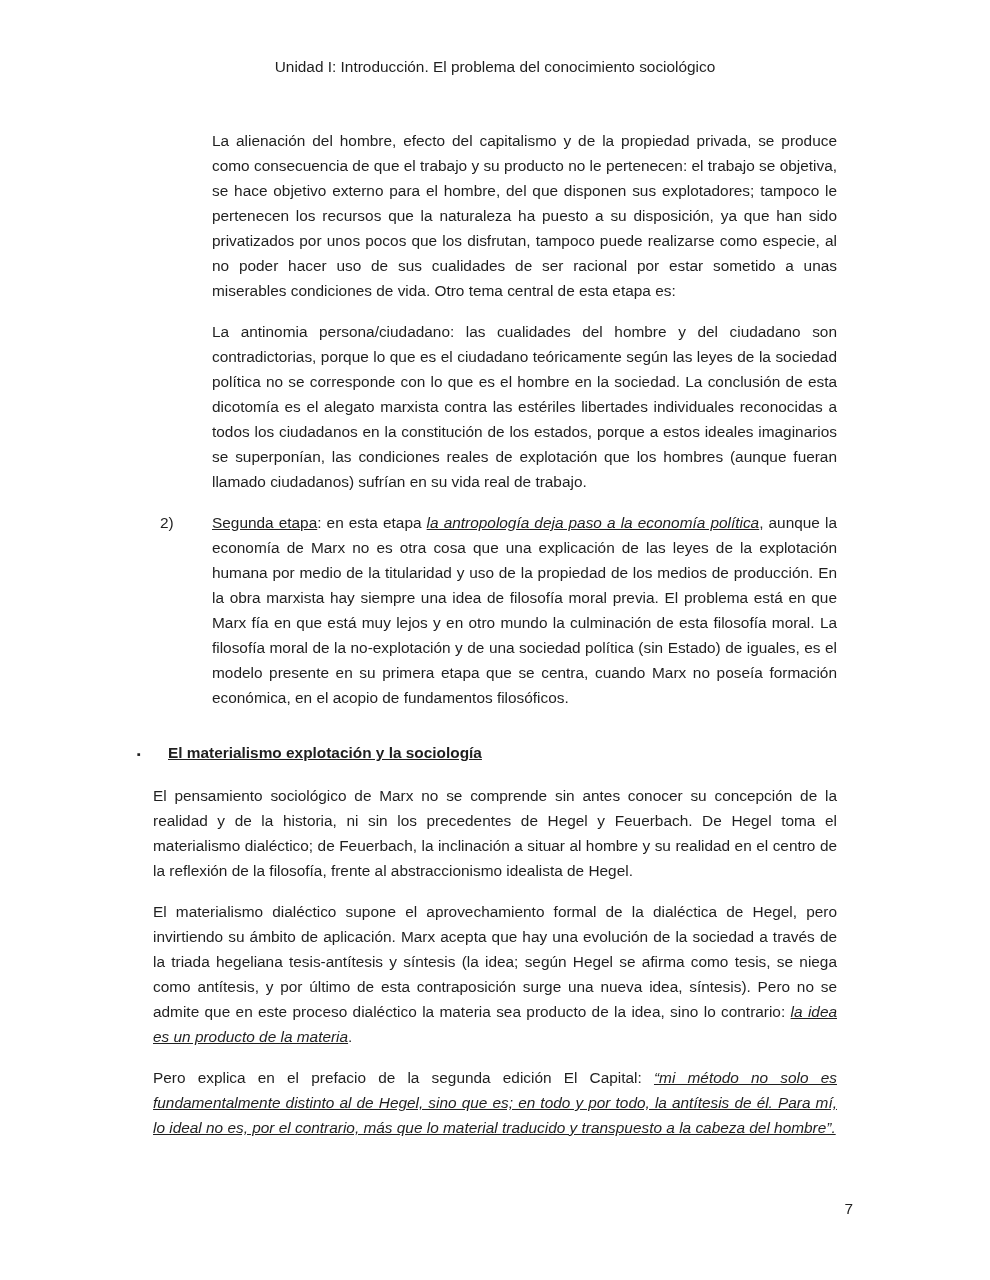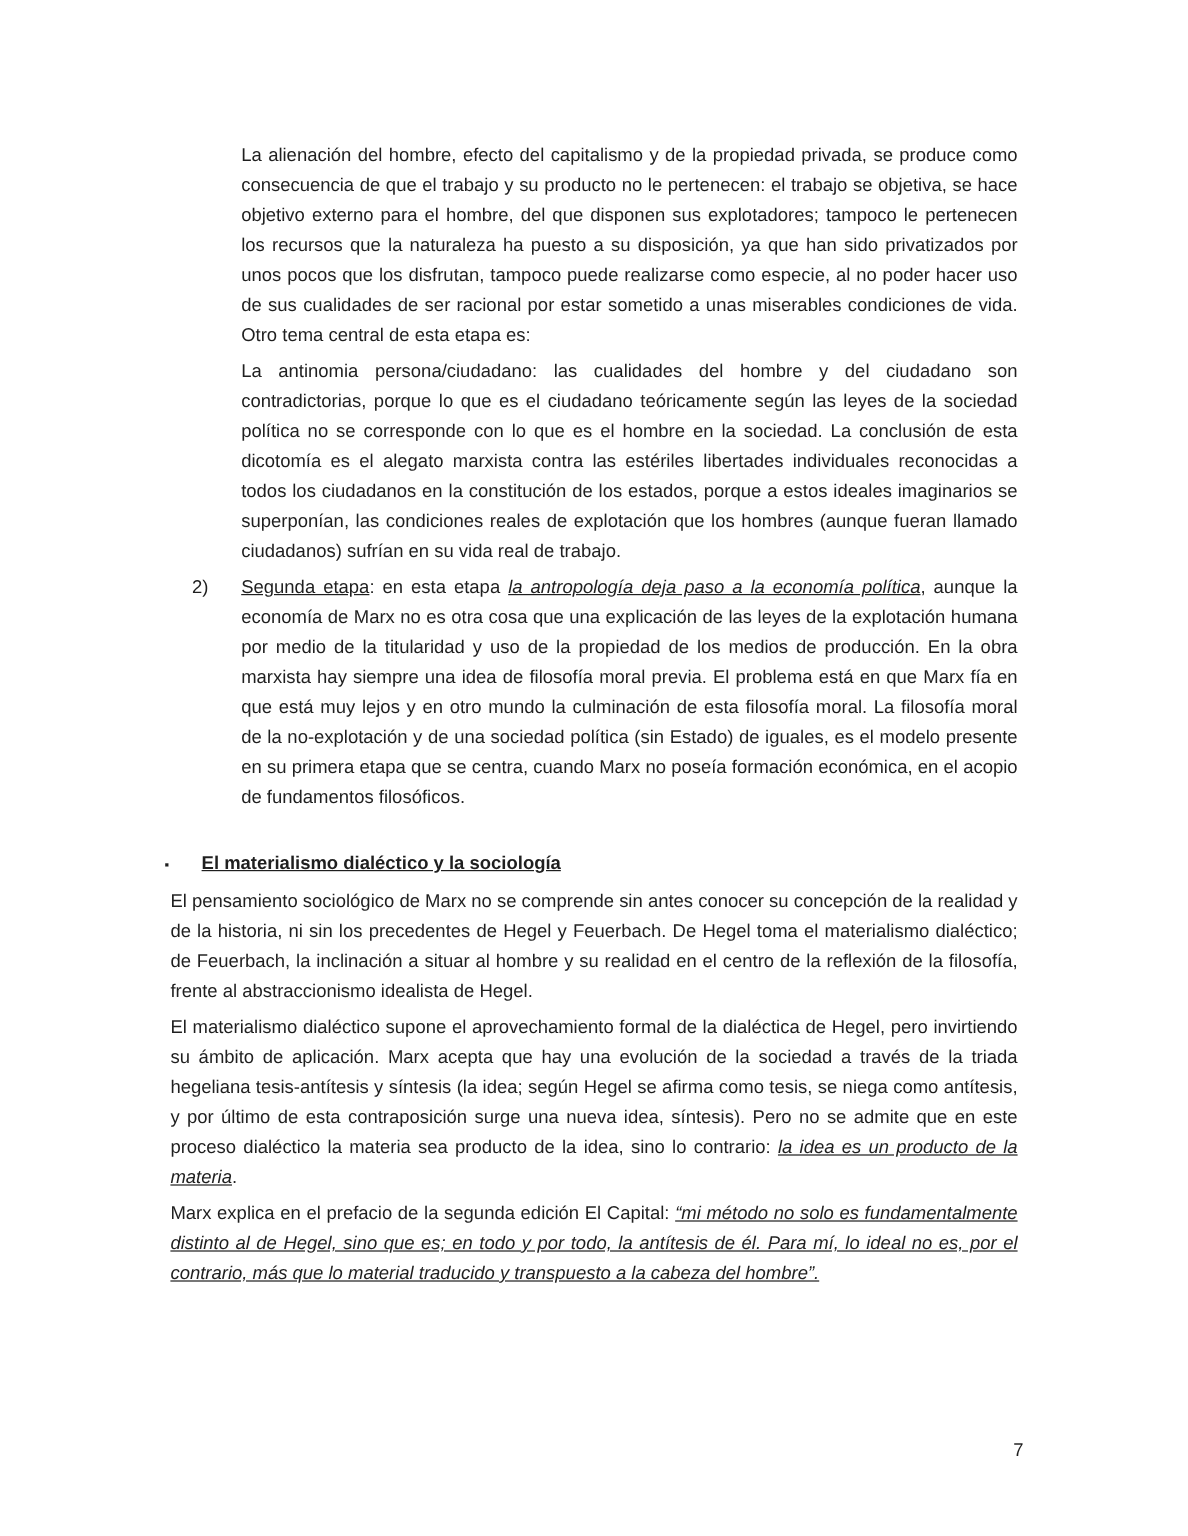--- a/index.html
+++ b/index.html
@@ -27,21 +27,21 @@
     font-size: 15.4px;
     line-height: 22px;
   }
   .content {
     position: absolute;
     top: 112px;
     left: 137px;
     width: 716px;
   }
   .content p {
-    margin: 5px;
+    margin: 16px;
     text-align: justify;
   }
   .indented {
     padding-left: 59px;
     box-sizing: border-box;
   }
   .list-item {
     position: relative;
     padding-left: 59px;
     box-sizing: border-box;
@@ -77,40 +77,41 @@
     left: 137px;
     width: 716px;
     text-align: right;
   }
 </style>
 </head>
 <body>
 
 <div class="page">
 
+  <div class="doc-header">Unidad I: Introducción. El problema del conocimiento sociológico</div>
 
   <div class="content">
 
     <p class="indented">La alienación del hombre, efecto del capitalismo y de la propiedad privada, se produce como consecuencia de que el trabajo y su producto no le pertenecen: el trabajo se objetiva, se hace objetivo externo para el hombre, del que disponen sus explotadores; tampoco le pertenecen los recursos que la naturaleza ha puesto a su disposición, ya que han sido privatizados por unos pocos que los disfrutan, tampoco puede realizarse como especie, al no poder hacer uso de sus cualidades de ser racional por estar sometido a unas miserables condiciones de vida. Otro tema central de esta etapa es:</p>
 
     <p class="indented">La antinomia persona/ciudadano: las cualidades del hombre y del ciudadano son contradictorias, porque lo que es el ciudadano teóricamente según las leyes de la sociedad política no se corresponde con lo que es el hombre en la sociedad. La conclusión de esta dicotomía es el alegato marxista contra las estériles libertades individuales reconocidas a todos los ciudadanos en la constitución de los estados, porque a estos ideales imaginarios se superponían, las condiciones reales de explotación que los hombres (aunque fueran llamado ciudadanos) sufrían en su vida real de trabajo.</p>
 
     <div class="list-item">
       <span class="list-num">2)</span>
       <p><span class="u">Segunda etapa</span><span>: en esta etapa </span><span class="i">la antropología deja paso a la economía política</span><span>, aunque la economía de Marx no es otra cosa que una explicación de las leyes de la explotación humana por medio de la titularidad y uso de la propiedad de los medios de producción. En la obra marxista hay siempre una idea de filosofía moral previa. El problema está en que Marx fía en que está muy lejos y en otro mundo la culminación de esta filosofía moral. La filosofía moral de la no-explotación y de una sociedad política (sin Estado) de iguales, es el modelo presente en su primera etapa que se centra, cuando Marx no poseía formación económica, en el acopio de fundamentos filosóficos.</span></p>
     </div>
 
     <div class="heading-row">
       <span class="bullet">▪</span>
-      <span class="heading-text">El materialismo dialéctico y la sociología</span>
+      <span class="heading-text">El materialismo explotación y la sociología</span>
     </div>
 
     <p class="mt17">El pensamiento sociológico de Marx no se comprende sin antes conocer su concepción de la realidad y de la historia, ni sin los precedentes de Hegel y Feuerbach. De Hegel toma el materialismo dialéctico; de Feuerbach, la inclinación a situar al hombre y su realidad en el centro de la reflexión de la filosofía, frente al abstraccionismo idealista de Hegel.</p>
 
     <p class="mt15"><span>El </span><span class="b">materialismo dialéctico</span><span> supone el aprovechamiento formal de la dialéctica de Hegel, pero invirtiendo su ámbito de aplicación. Marx acepta que hay una evolución de la sociedad a través de la triada hegeliana tesis-antítesis y síntesis (la idea; según Hegel se afirma como tesis, se niega como antítesis, y por último de esta contraposición surge una nueva idea, síntesis). Pero no se admite que en este proceso dialéctico la materia sea producto de la idea, sino lo contrario: </span><span class="i">la idea es un producto de la materia</span><span>.</span></p>
 
-    <p class="mt16"><span>Marx explica en el prefacio de la segunda edición El Capital: </span><span class="i">“mi método no solo es fundamentalmente distinto al de Hegel, sino que es; en todo y por todo, la antítesis de él. Para mí, lo ideal no es, por el contrario, más que lo material traducido y transpuesto a la cabeza del hombre”.</span></p>
+    <p class="mt16"><span>Pero explica en el prefacio de la segunda edición El Capital: </span><span class="i">“mi método no solo es fundamentalmente distinto al de Hegel, sino que es; en todo y por todo, la antítesis de él. Para mí, lo ideal no es, por el contrario, más que lo material traducido y transpuesto a la cabeza del hombre”.</span></p>
 
   </div>
 
   <div class="page-number">7</div>
 
 </div>
 
 </body></html>

